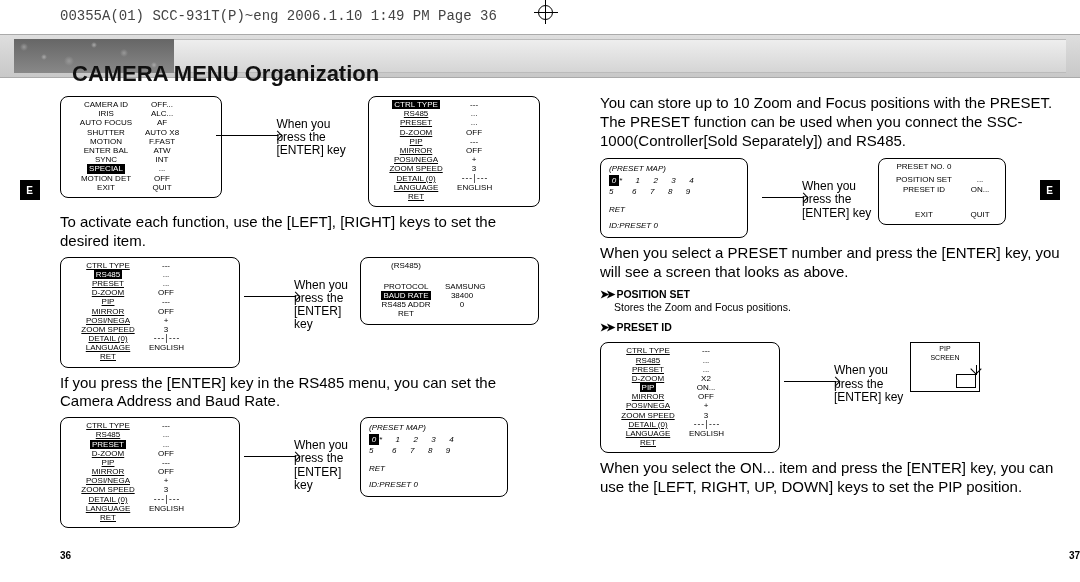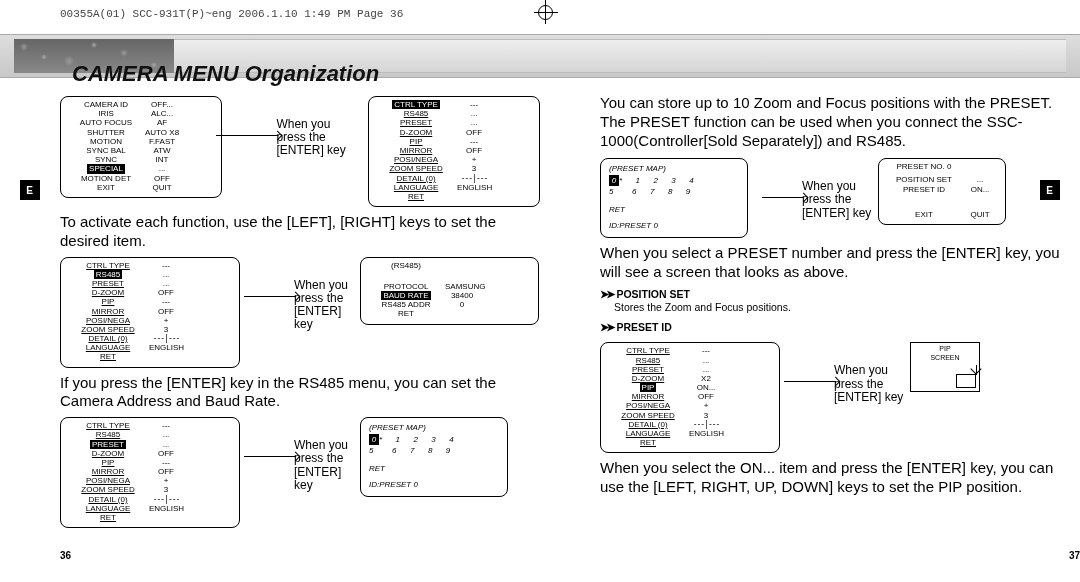--- a/index.html
+++ b/index.html
@@ -9,21 +9,21 @@
     font-family: Arial, Helvetica, sans-serif;
     background: #fff;
     color: #000;
     position: relative;
     overflow: hidden;
   }
   .slug {
     position: absolute;
     top: 8px; left: 60px;
     font-family: "Courier New", monospace;
-    font-size: 11px;
+    font-size: 14px;
     color: #444;
   }
   .crop {
     position: absolute;
     right: 514px; top: 0;
     width: 40px; height: 40px;
   }
   .crop::before, .crop::after {
     content: "";
     position: absolute;
@@ -60,21 +60,20 @@
       radial-gradient(circle 2px at 140px 26px, #aaa 0, transparent 3px),
       linear-gradient(#666, #888);
   }
   .banner h1 {
     position: absolute;
     left: 72px; top: 26px;
     font-size: 22px;
     font-weight: bold;
     color: #111;
     z-index: 2;
-    font-style: italic;
   }
 
   .side-tab {
     position: absolute;
     width: 20px; height: 20px;
     background: #000; color: #fff;
     font-size: 10px; font-weight: bold;
     display: flex; align-items: center; justify-content: center;
     letter-spacing: 1px;
   }
@@ -217,21 +216,21 @@
         </div>
       <div class="row">
           <span class="label">SHUTTER</span>
           <span class="val">AUTO X8</span>
         </div>
       <div class="row">
           <span class="label">MOTION</span>
           <span class="val">F.FAST</span>
         </div>
       <div class="row">
-          <span class="label">SYNC BAL</span>
+          <span class="label">ENTER BAL</span>
           <span class="val">ATW</span>
         </div>
       <div class="row">
           <span class="label">SYNC</span>
           <span class="val">INT</span>
         </div>
       <div class="row">
           <span class="label"><span class="hl">SPECIAL</span></span>
           <span class="val">...</span>
         </div>

